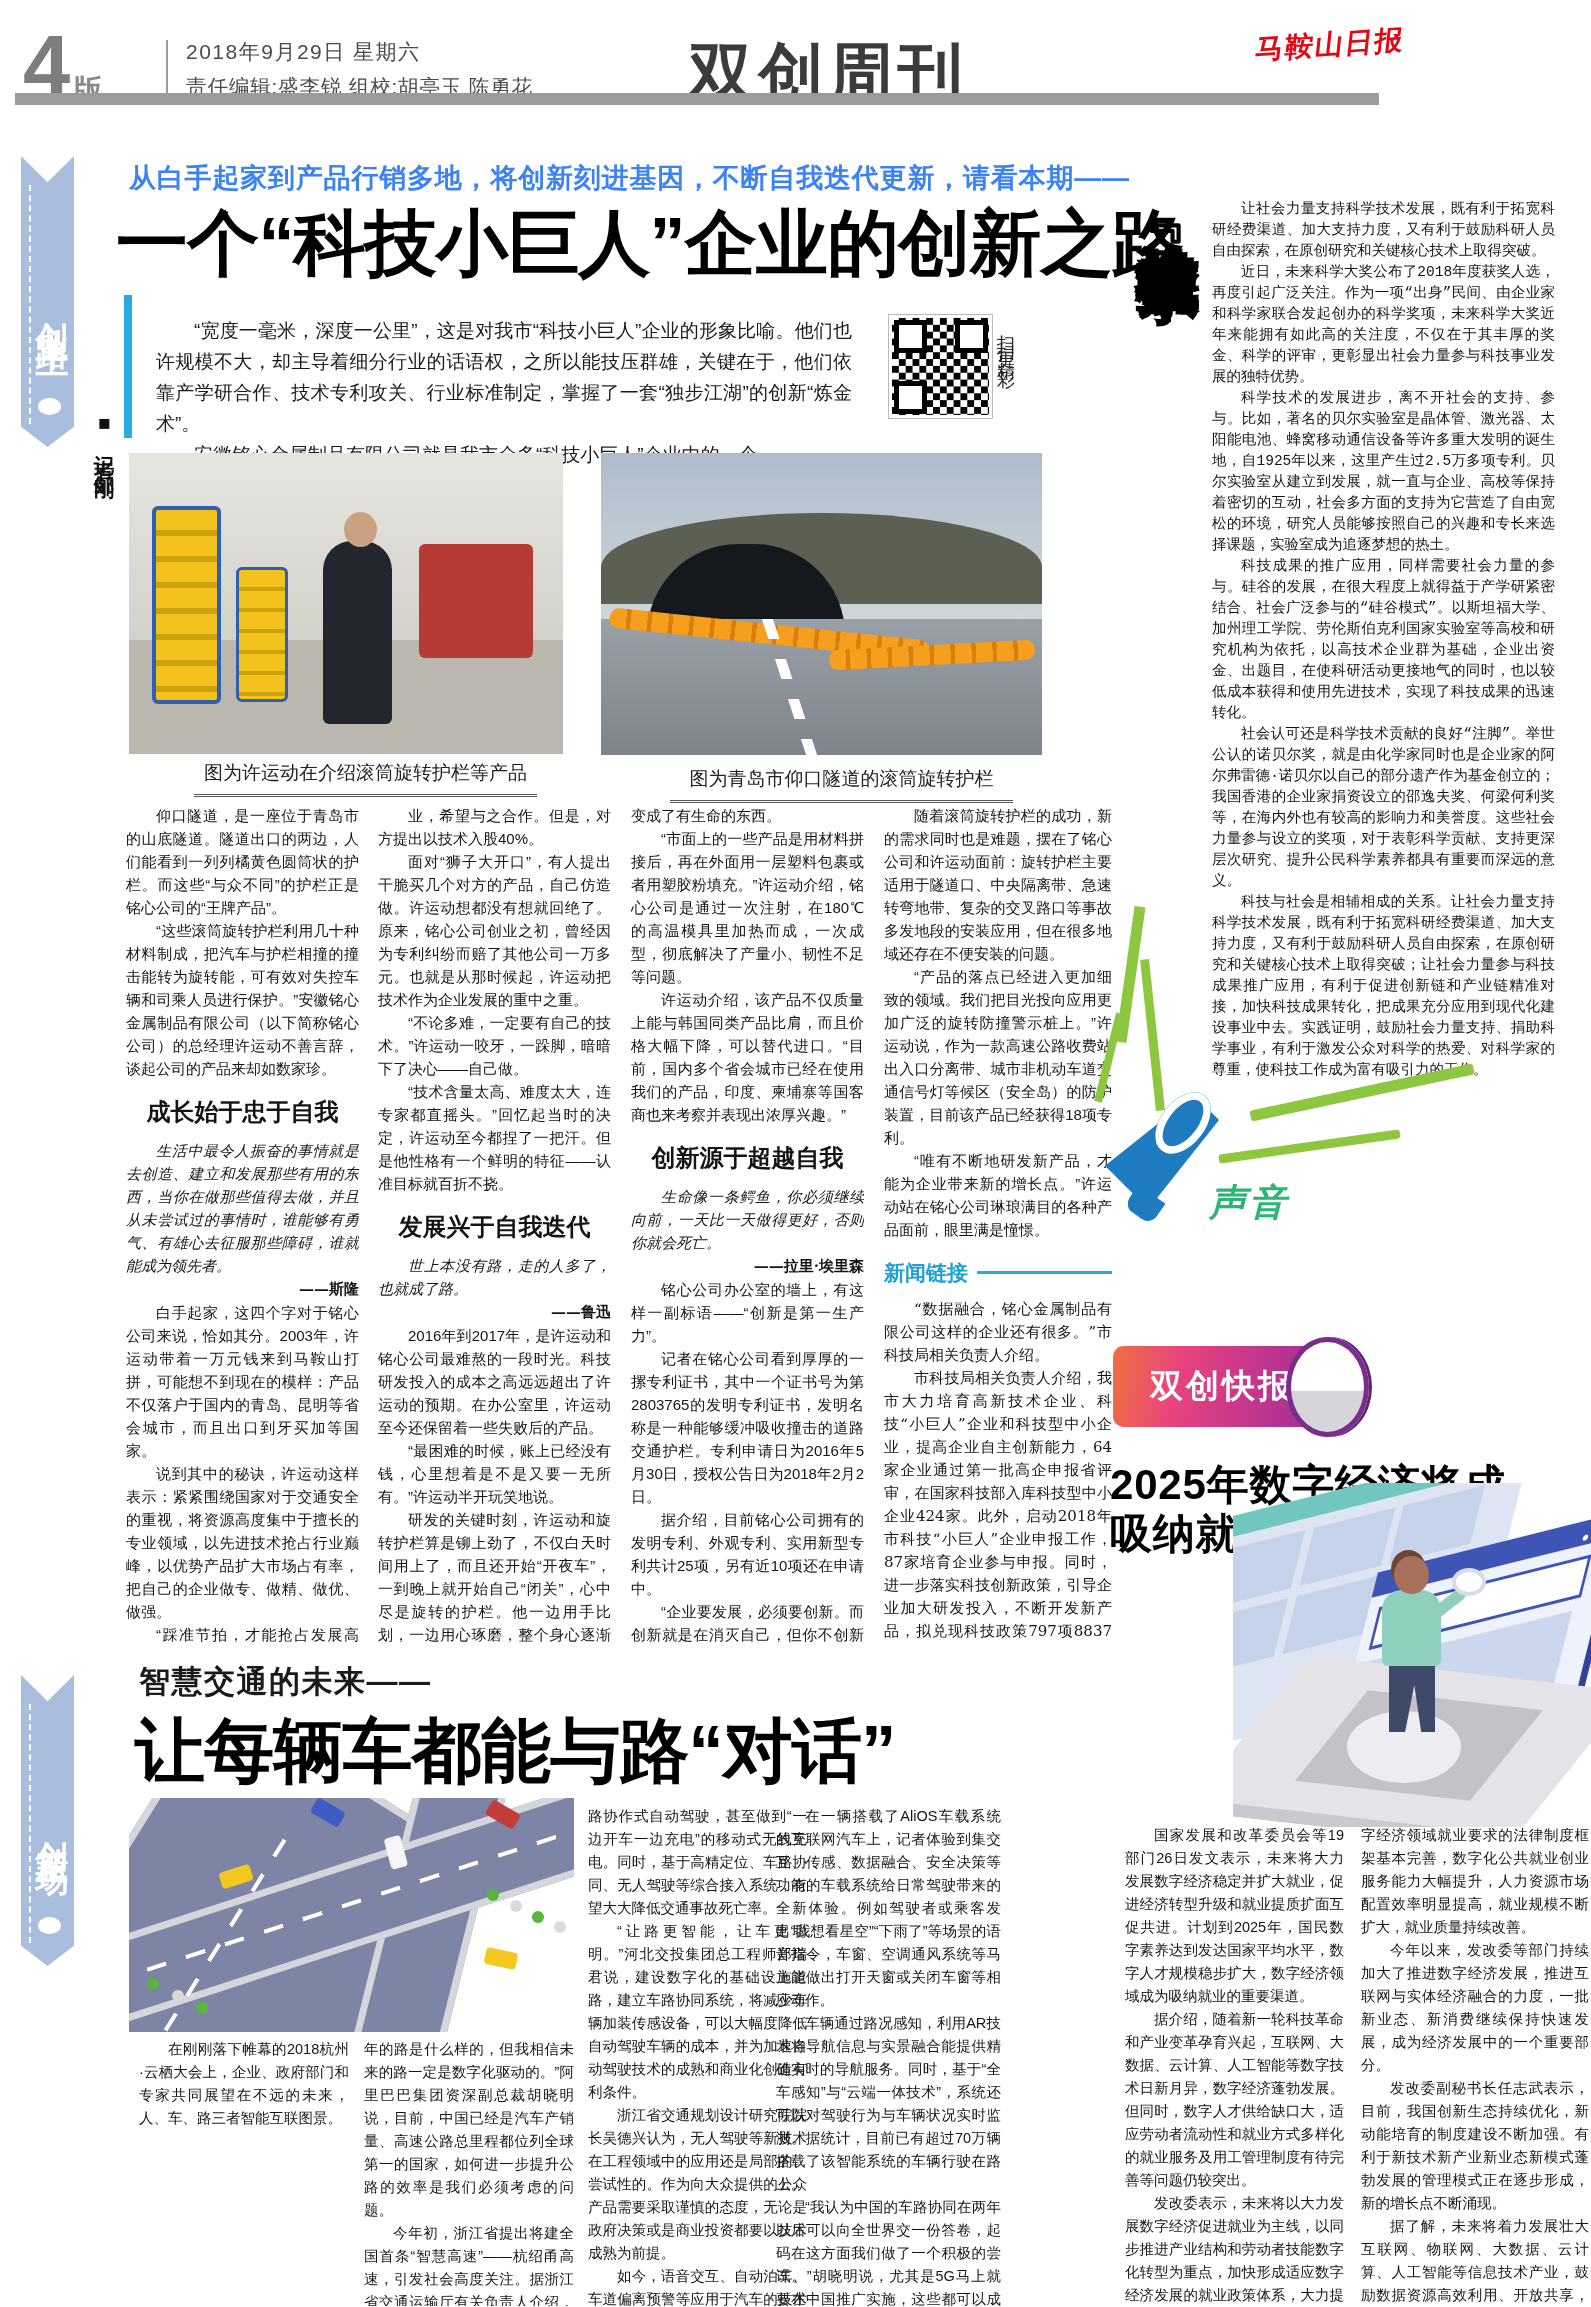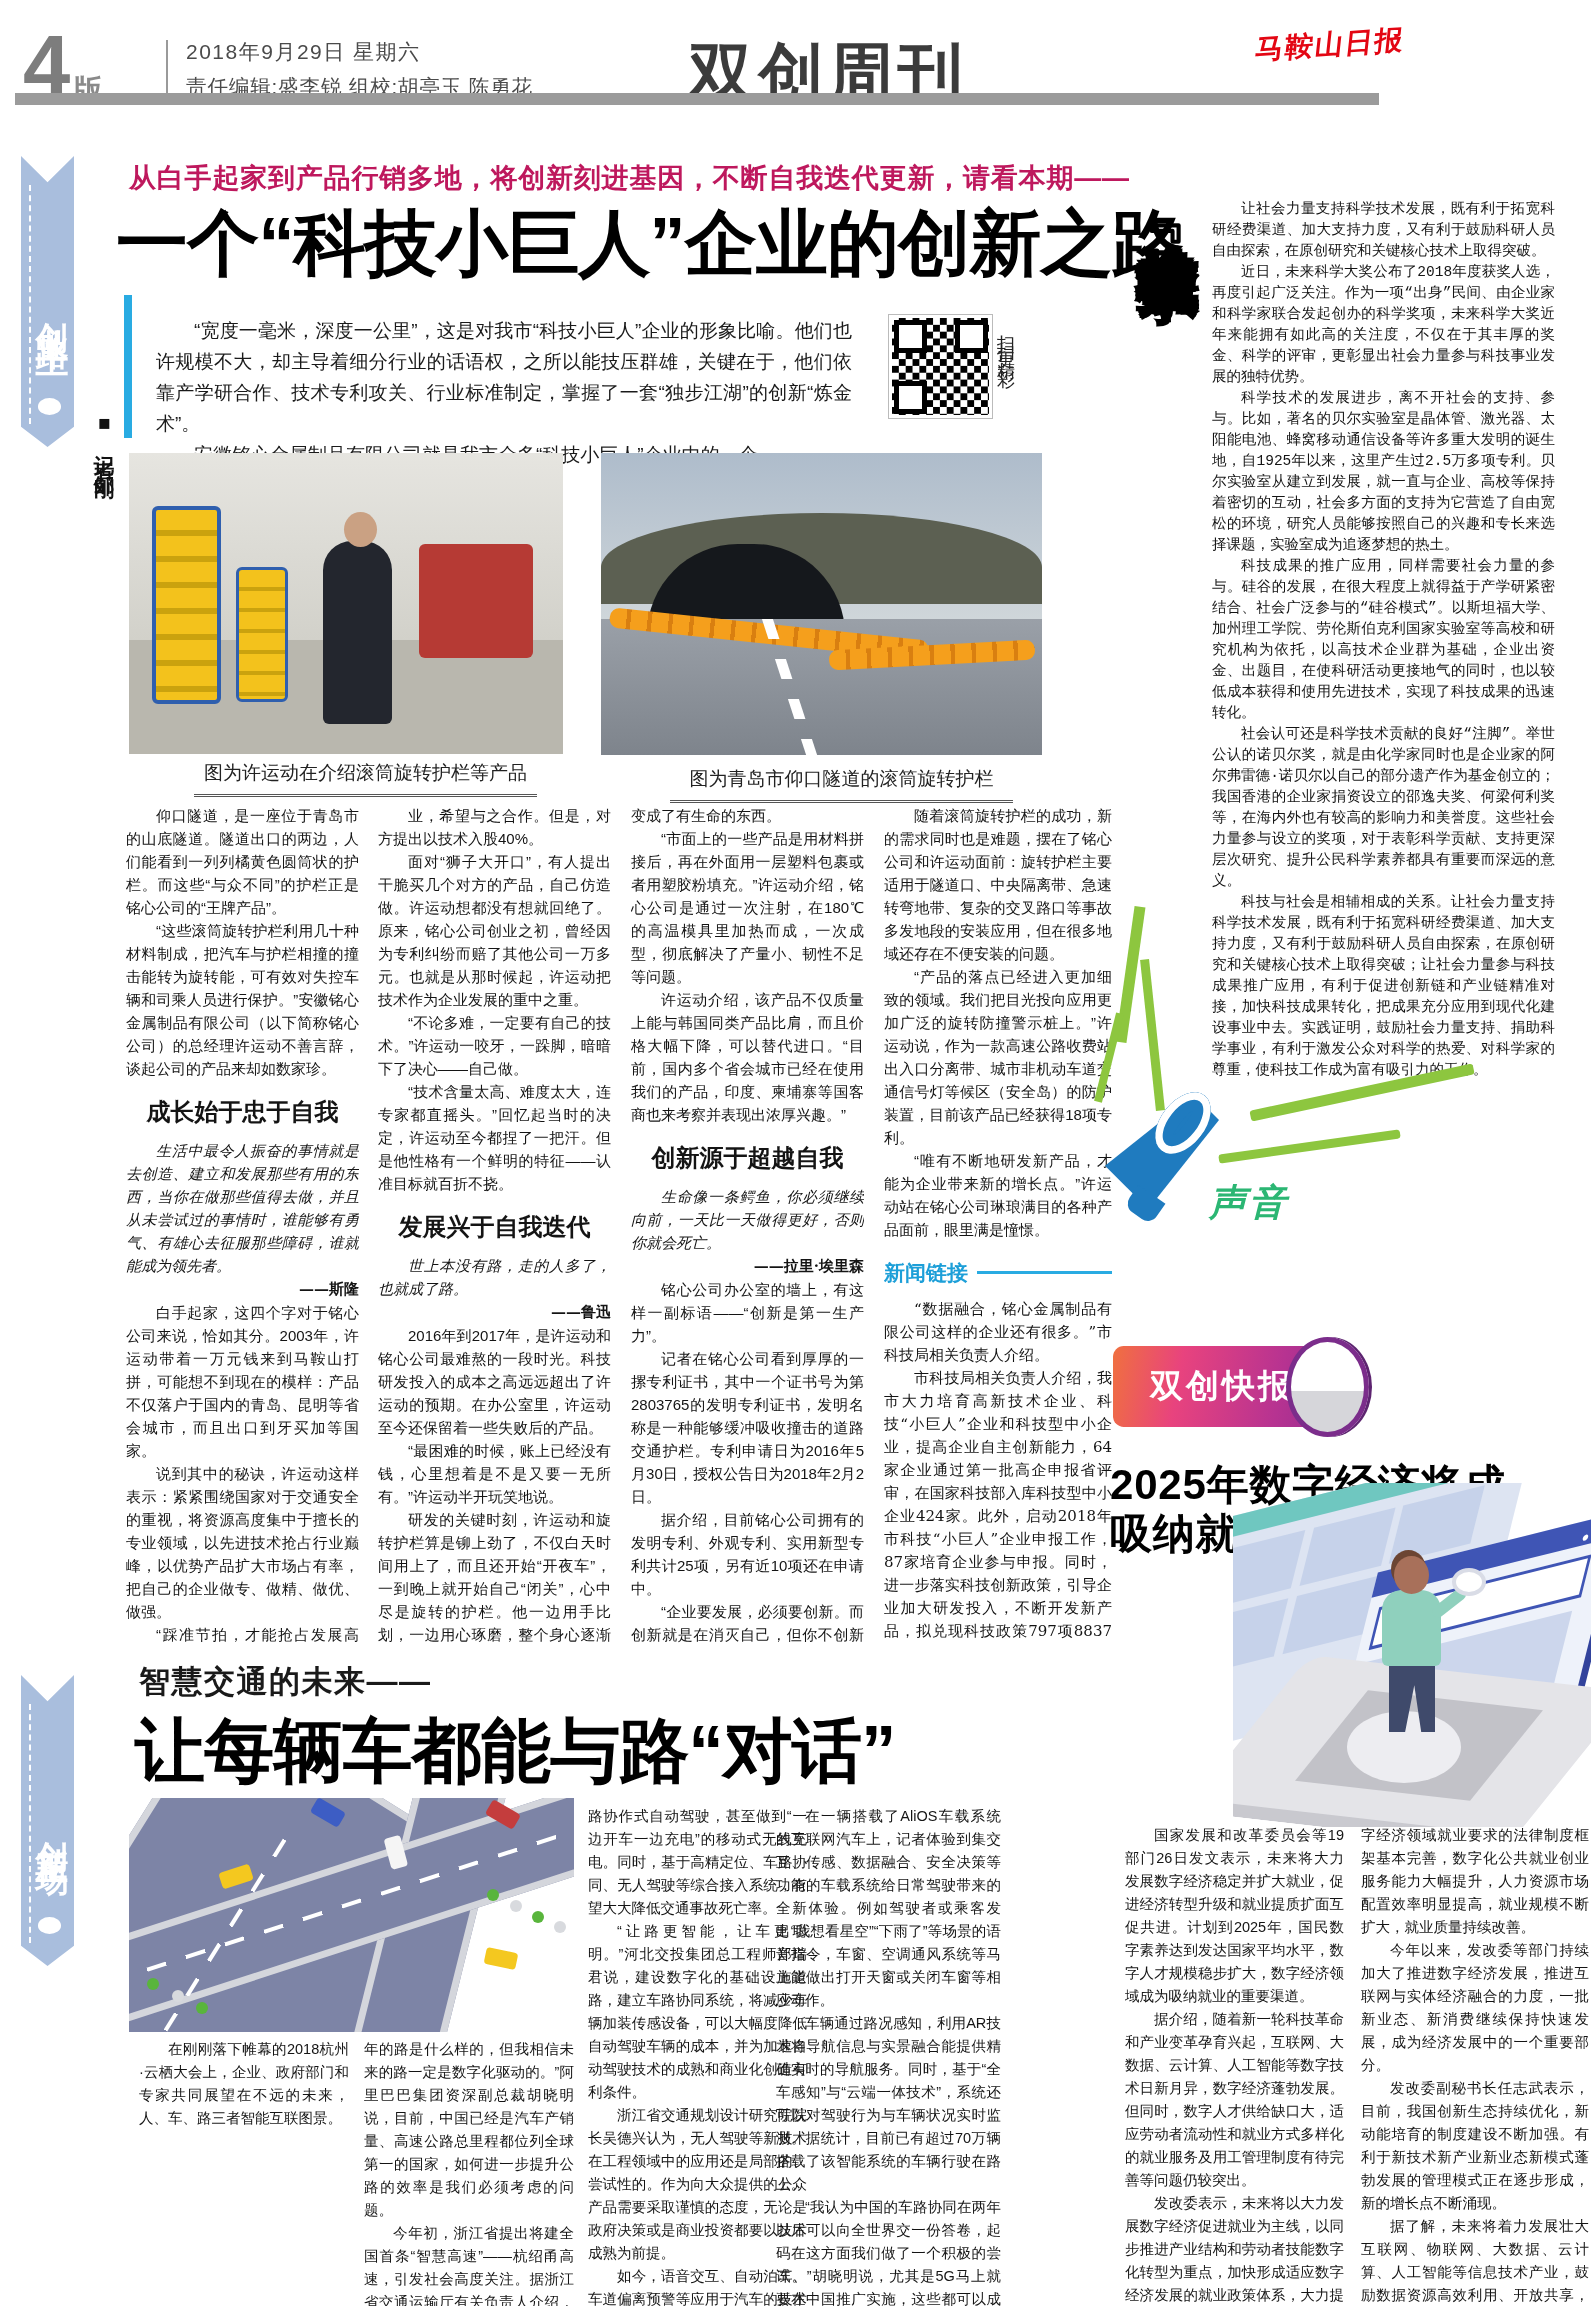--- a/index.html
+++ b/index.html
@@ -23,21 +23,21 @@
           clip-path:polygon(0 0,50% 9%,100% 0,100% 93%,50% 100%,0 93%);}
   .ribbon .dash{position:absolute;left:8.4px;top:10%;height:82%;border-left:2.3px dashed #fff;}
   .ribbon .vtext{position:absolute;left:0;right:0;top:67px;text-align:center;
                  writing-mode:vertical-rl;color:#fff;font-size:33px;font-weight:bold;
                  letter-spacing:7.6px;width:100%;height:175px;margin:auto;}
   .ribbon .dot{position:absolute;left:16.7px;top:242px;width:23px;height:16.7px;background:#fff;border-radius:50%;}
   .byline{left:90px;top:411px;writing-mode:vertical-rl;font-size:20.6px;color:#111;letter-spacing:4.6px;font-weight:bold;}
   .intro-rule{left:124px;top:295px;width:7.6px;height:143px;background:#29abe2;}
 
   
-  .lead-kicker{left:129px;top:160px;font-size:27px;font-weight:bold;color:#be185d;letter-spacing:0.8px;}
+  .lead-kicker{left:129px;top:160px;font-size:27px;font-weight:bold;color:#3b82f6;letter-spacing:0.8px;}
   .lead-headline{left:116px;top:196px;font-size:72px;font-weight:900;color:#000;letter-spacing:-0.8px;}
   .lead-intro{left:156px;top:315px;width:696px;font-size:19px;line-height:31px;text-align:justify;color:#1a1a1a;}
   .lead-intro p{margin:0;text-indent:2em;}
   .qr{left:889px;top:315px;width:97px;height:97px;border:3px solid #fff;outline:0.8px solid #bbb;
       background:
         repeating-conic-gradient(#000 0 25%,#fff 0 50%) 0 0/13.7px 13.7px;}
   .qr .eye{position:absolute;width:23px;height:23px;border:5.3px solid #000;background:#fff;}
   .qr .eye.tl{left:1.5px;top:1.5px;} .qr .eye.tr{right:1.5px;top:1.5px;} .qr .eye.bl{left:1.5px;bottom:1.5px;}
   .qr-caption{left:994px;top:320px;writing-mode:vertical-rl;font-size:18px;letter-spacing:9px;color:#222;}
 

